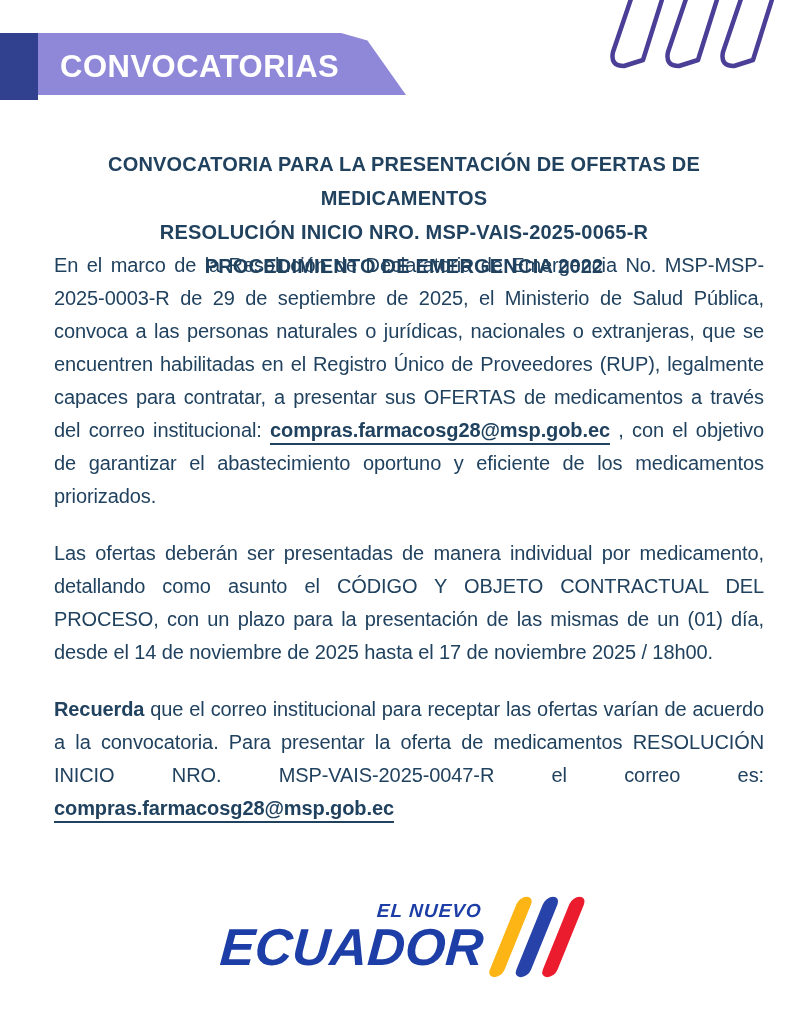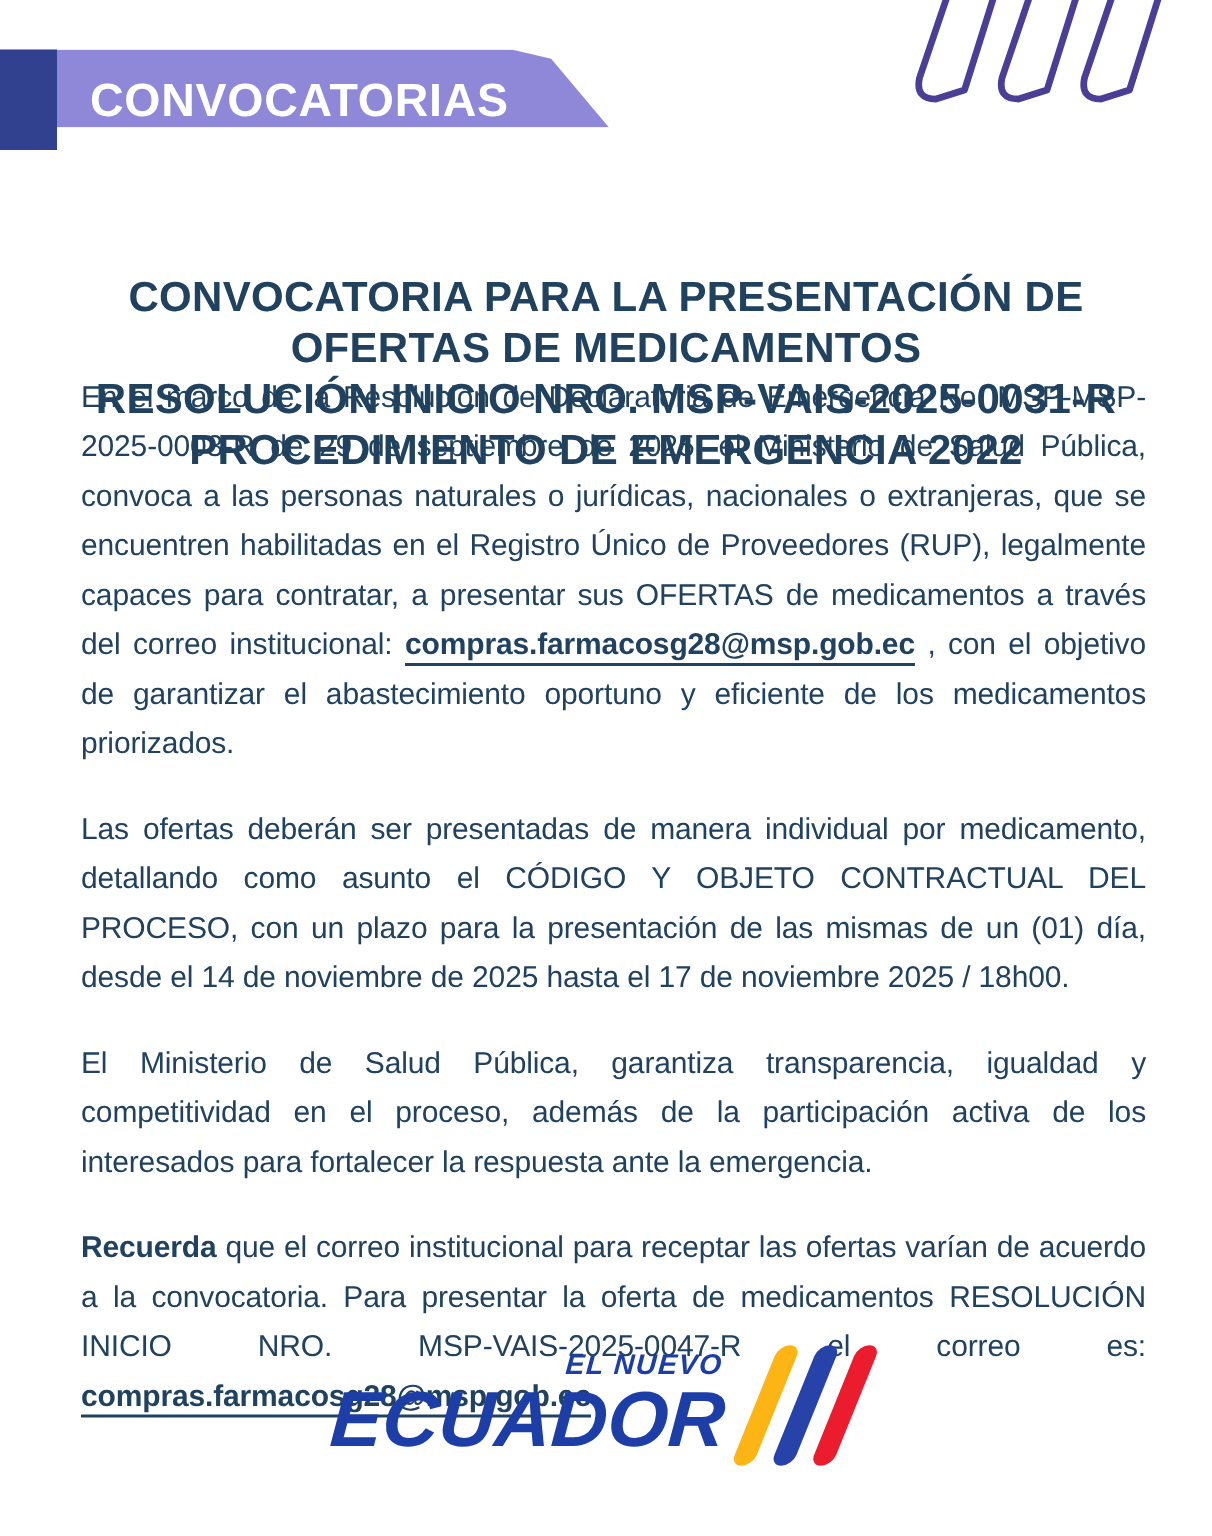--- a/index.html
+++ b/index.html
@@ -11,21 +11,21 @@
     background: #ffffff;
     overflow: hidden;
     font-family: "Liberation Sans", sans-serif;
     color: var(--navy, #21425f);
   }
 
   
   .banner {
     position: absolute;
     top: 33px; left: 0;
-    width: 406px; height: 52px;
+    width: 406px; height: 62px;
   }
   .banner-shape {
     position: absolute; inset: 0;
     background: var(--purple, #8f88d9);
     clip-path: polygon(0 0, 84% 0, 90.5% 12%, 100% 100%, 0 100%);
   }
   .banner-square {
     position: absolute; left: 0; top: 0;
     width: 38px; height: 67px;
     background: var(--banner_square, #32418f);
@@ -54,24 +54,23 @@
     stroke-linejoin: round;
     stroke-linecap: round;
   }
 
   
   .title-block {
     position: absolute;
     top: 147px; left: 54px; right: 54px;
     text-align: center;
     font-weight: 700;
-    font-size: 28px;
+    font-size: 20px;
     line-height: 34px;
     letter-spacing: 0.2px;
-    margin-top: 34px;
   }
 
   
   .content {
     position: absolute;
     top: 249px; left: 54px; right: 44px;
   }
   .content p {
     margin: 0 0 24px 0;
     text-align: justify;
@@ -135,30 +134,29 @@
 
     <svg class="slashes" viewBox="0 0 190 92" aria-hidden="true">
       <path d="M 32 -10 L 11 52 Q 8 66 22 66 L 41 60 L 63 -10"></path>
       <path d="M 87 -10 L 66 52 Q 63 66 77 66 L 96 60 L 118 -10"></path>
       <path d="M 142 -10 L 121 52 Q 118 66 132 66 L 151 60 L 173 -10"></path>
     </svg>
   </header>
 
   <section class="title-block">
     <div>CONVOCATORIA PARA LA PRESENTACIÓN DE OFERTAS DE MEDICAMENTOS</div>
-    <div>RESOLUCIÓN INICIO NRO. MSP-VAIS-2025-0031-R</div>
+    <div>RESOLUCIÓN INICIO NRO. MSP-VAIS-2025-0065-R</div>
     <div>PROCEDIMIENTO DE EMERGENCIA 2022</div>
   </section>
 
   <main class="content">
     <p>
       <span>En el marco de la Resolución de Declaratoria de Emergencia No. MSP-MSP-2025-0003-R de 29 de septiembre de 2025, el Ministerio de Salud Pública, convoca a las personas naturales o jurídicas, nacionales o extranjeras, que se encuentren habilitadas en el Registro Único de Proveedores (RUP), legalmente capaces para contratar, a presentar sus OFERTAS de medicamentos a través del correo institucional: </span><a class="email">compras.farmacosg28@msp.gob.ec</a><span> , con el objetivo de garantizar el abastecimiento oportuno y eficiente de los medicamentos priorizados.</span>
     </p>
     <p>Las ofertas deberán ser presentadas de manera individual por medicamento, detallando como asunto el CÓDIGO Y OBJETO CONTRACTUAL DEL PROCESO, con un plazo para la presentación de las mismas de un (01) día, desde el 14 de noviembre de 2025 hasta el 17 de noviembre 2025 / 18h00.</p>
-    <p>El Ministerio de Salud Pública, garantiza transparencia, igualdad y competitividad en el proceso, además de la participación activa de los interesados para fortalecer la respuesta ante la emergencia.</p>
     <p>
       <strong>Recuerda</strong><span> que el correo institucional para receptar las ofertas varían de acuerdo a la convocatoria. Para presentar la oferta de medicamentos RESOLUCIÓN INICIO NRO. MSP-VAIS-2025-0047-R el correo es: </span><a class="email">compras.farmacosg28@msp.gob.ec</a>
     </p>
   </main>
 
   <footer class="logo">
     <div class="logo-text">
       <div class="logo-top">EL NUEVO</div>
       <div class="logo-name">ECUADOR</div>
     </div>

